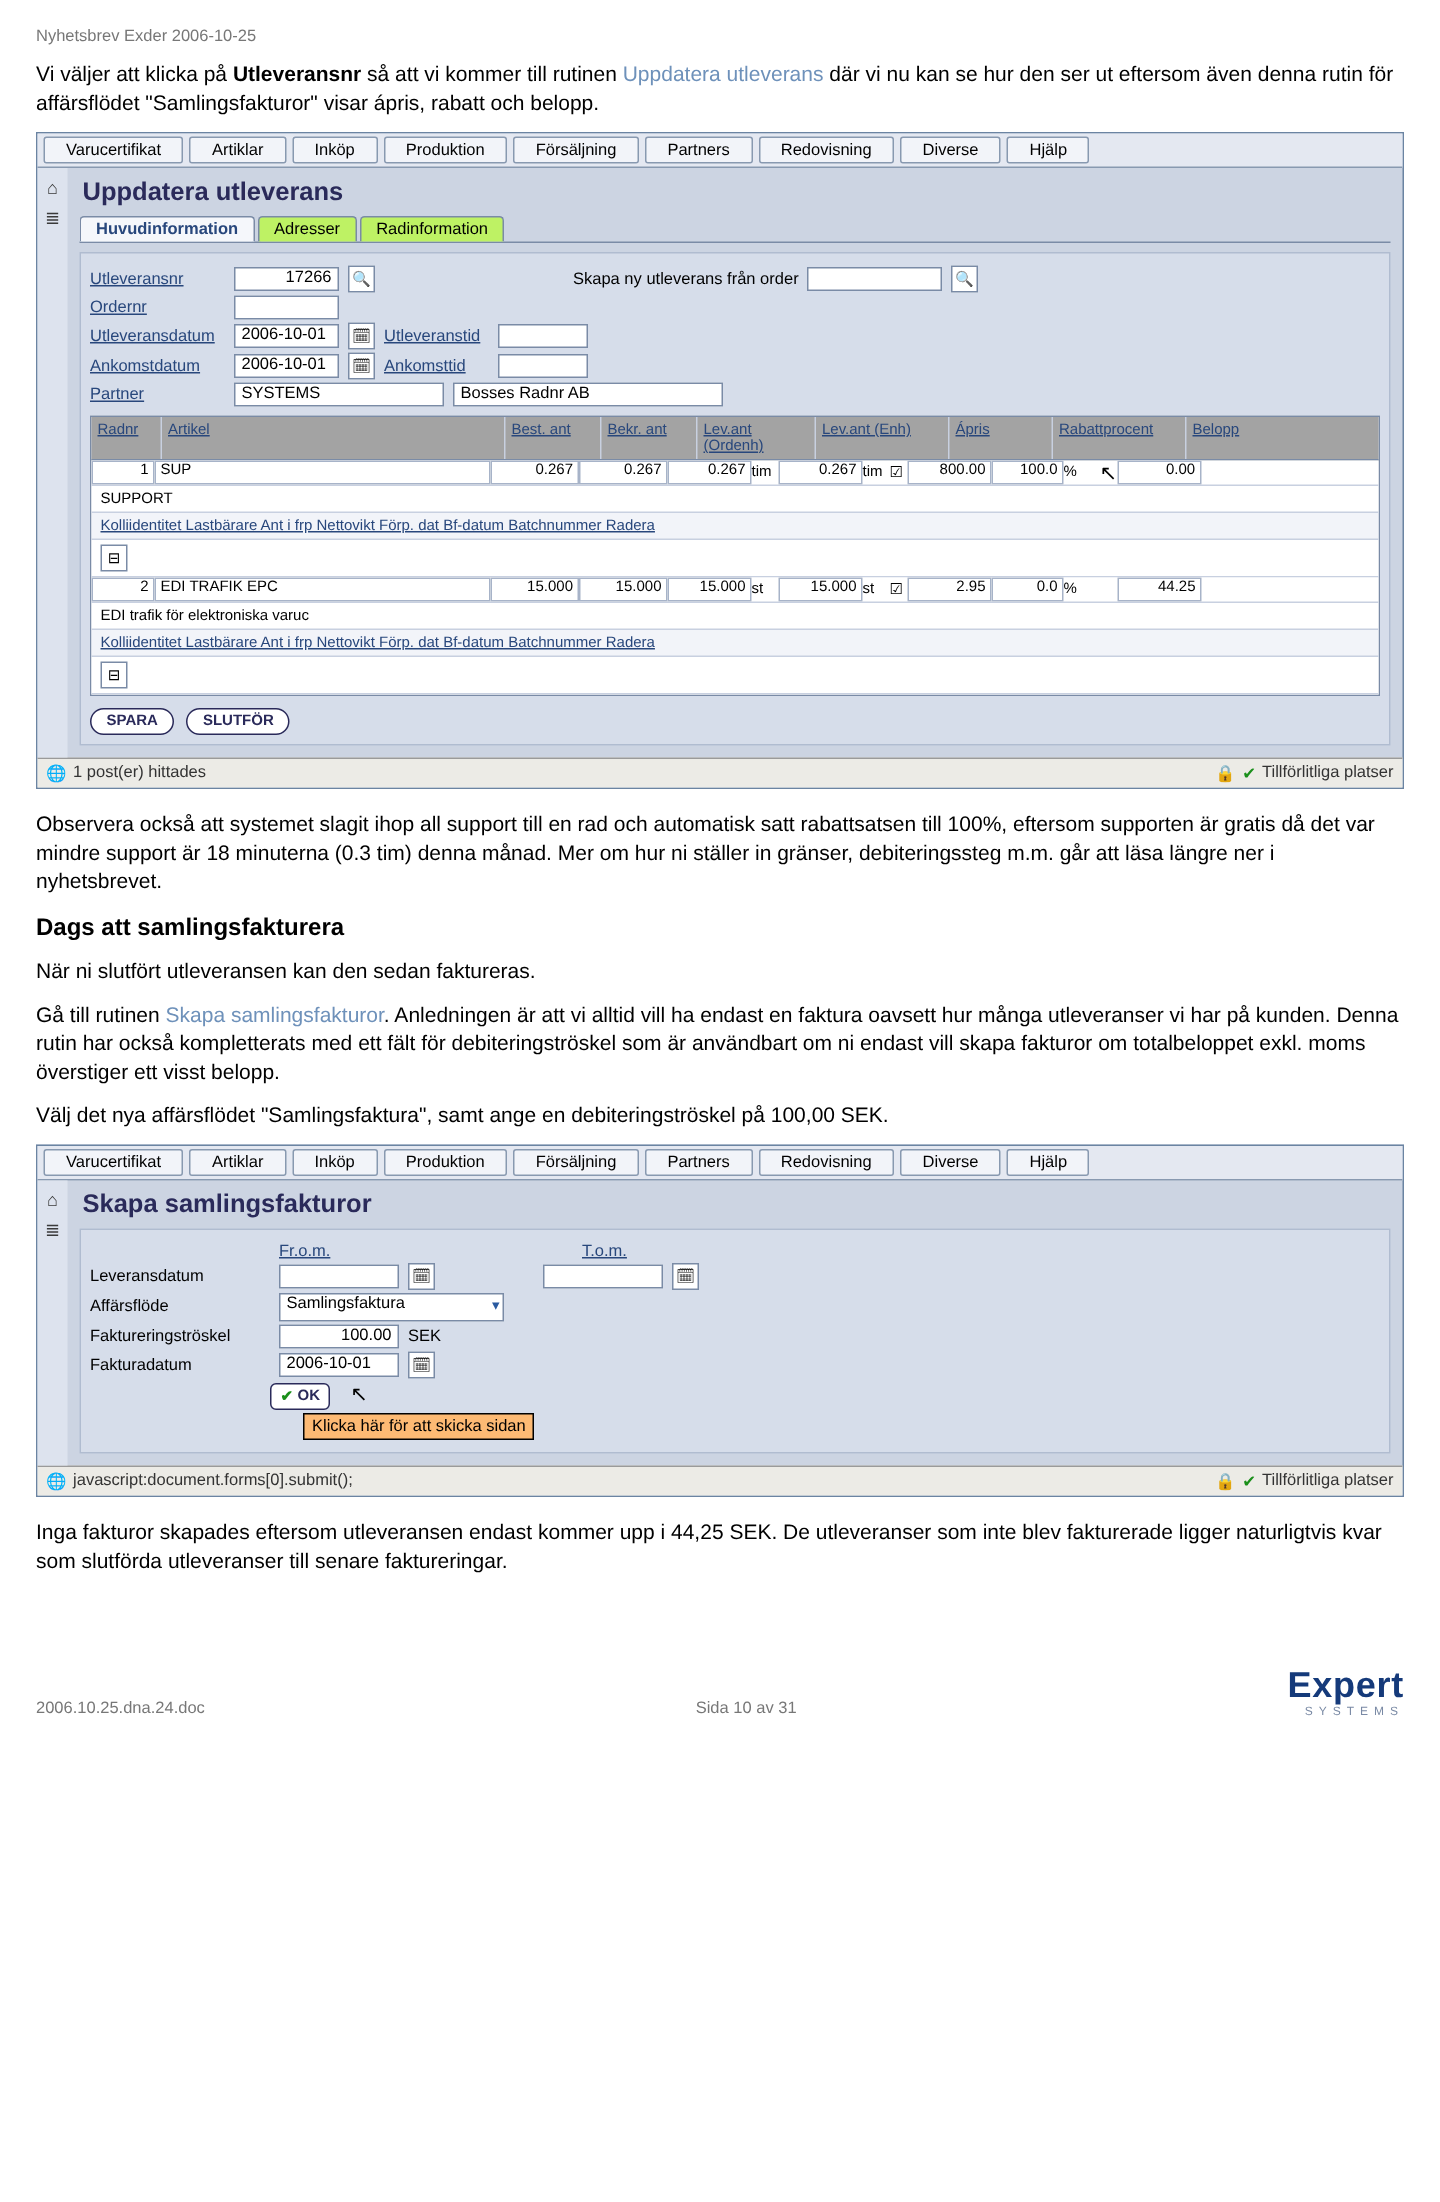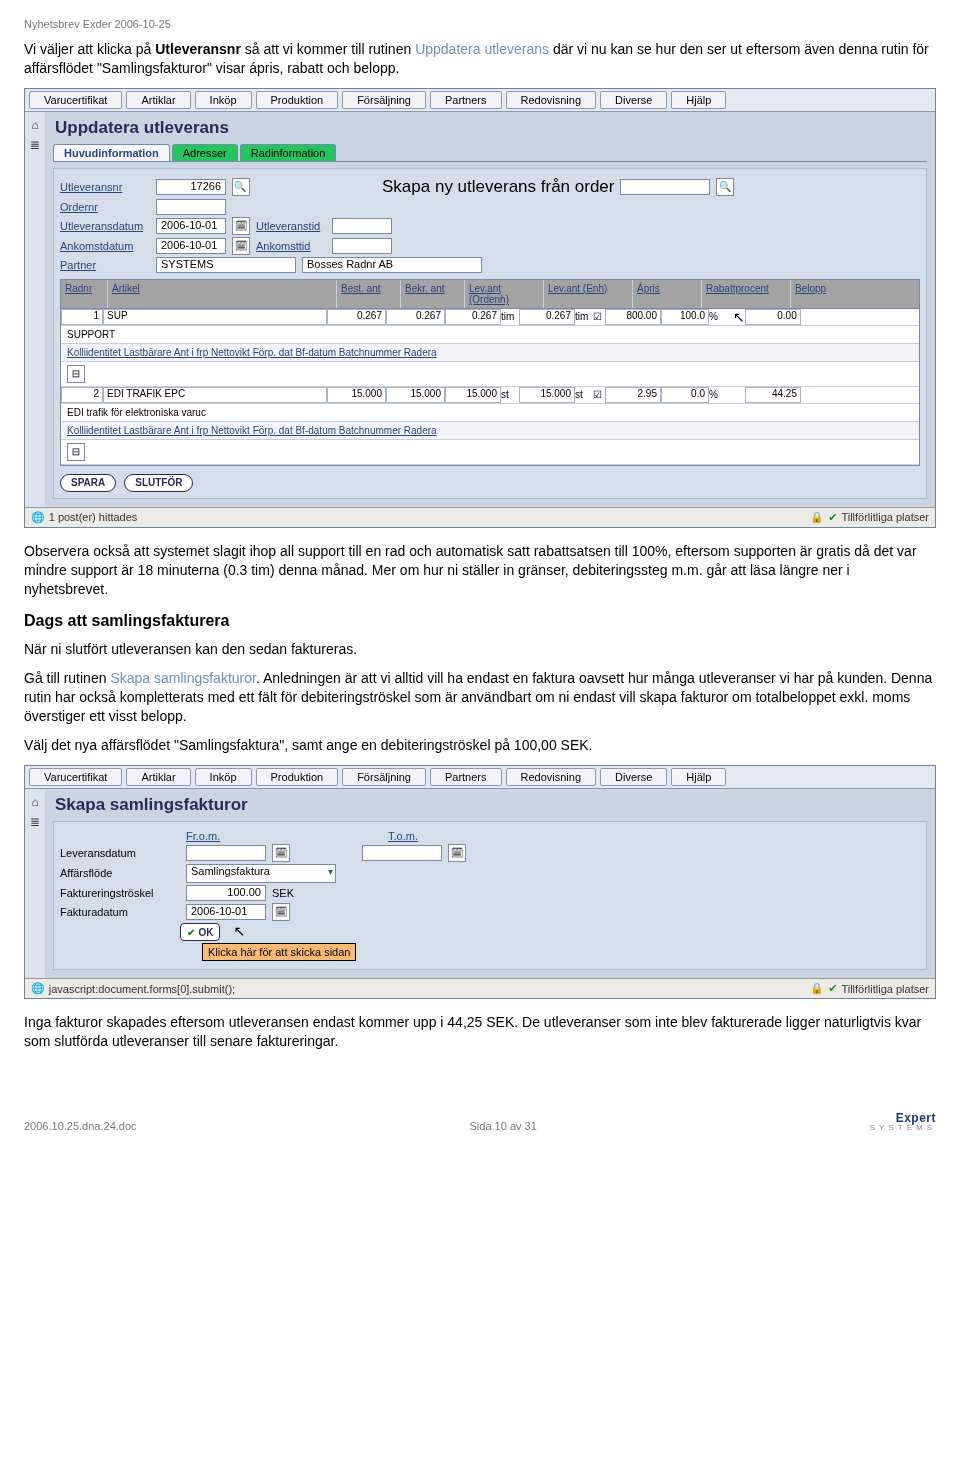--- a/index.html
+++ b/index.html
@@ -13,21 +13,21 @@
   
   .appwin{border:1px solid #6b84a2;background:#ccd4e2;font-size:11px;margin:6px 0 14px 0}
   .menurow{display:flex;gap:0;background:#e4e8f1;border-bottom:1px solid #8899b0;padding:2px 4px}
   .menurow .mitem{border:1px solid #8899b0;background:#f2f4f9;padding:2px 14px;margin-right:4px;border-radius:2px;font-size:11px;white-space:nowrap}
   .appbody{display:flex}
   .lefticons{width:20px;background:#dde3ee;display:flex;flex-direction:column;align-items:center;padding-top:6px;gap:6px}
   .ico-house,.ico-list{font-size:12px;color:#3a3a3a}
   .content{flex:1;padding:4px 8px 8px 8px}
   .title{font-size:17px;font-weight:bold;color:#2a2a5a;margin:2px 0 6px 2px}
   .toptabs{display:flex;gap:0;border-bottom:1px solid #7a8ba6;margin-bottom:6px}
-  .toptabs .tb{border:1px solid #7a8ba6;border-bottom:none;background:#22c55e;padding:2px 10px;font-size:11px;margin-right:2px;border-radius:3px 3px 0 0}
+  .toptabs .tb{border:1px solid #7a8ba6;border-bottom:none;background:#bef264;padding:2px 10px;font-size:11px;margin-right:2px;border-radius:3px 3px 0 0}
   .toptabs .tb.act{background:#f5f7fb;font-weight:bold;color:#28477c}
   .frm{background:#d6ddea;border:1px solid #b0bcd0;padding:6px}
   .row{display:flex;align-items:center;margin:2px 0;gap:6px}
   .lbl{width:90px;color:#28477c;font-size:11px;text-decoration:underline}
   .lbl2{width:70px;color:#28477c;font-size:11px;text-decoration:underline}
   .inp{background:#fff;border:1px solid #7a8ba6;height:16px;padding:0 4px;font-size:11px;box-sizing:border-box}
   .lu{width:16px;height:16px;border:1px solid #7a8ba6;background:#fff;font-size:10px;display:inline-flex;align-items:center;justify-content:center}
   .grid{background:#fff;border:1px solid #7a8ba6;margin-top:6px;font-size:10px}
   .ghdr{display:flex;background:#a3a3a3;border-bottom:1px solid #7a8ba6;color:#28477c}
   .gc{padding:3px 4px;border-right:1px solid #c8d0e0;text-decoration:underline}
@@ -39,21 +39,21 @@
   .obtn{border:1px solid #2a2a5a;background:#fff;border-radius:10px;padding:0 10px;font-size:10px;font-weight:bold;height:16px;display:inline-flex;align-items:center;color:#2a2a5a}
   .status{display:flex;justify-content:space-between;background:#ecebe6;border-top:1px solid #9a9a9a;padding:3px 6px;font-size:11px}
   .status .ie{display:flex;align-items:center;gap:4px;color:#333}
   .sel{background:#fff;border:1px solid #7a8ba6;height:17px;font-size:11px;padding:0 14px 0 4px;position:relative}
   .sel::after{content:"▾";position:absolute;right:2px;top:1px;font-size:10px;color:#2a5aa0}
   .okbtn{display:inline-flex;align-items:center;gap:3px;border:1px solid #2a2a5a;background:#fff;border-radius:4px;padding:0 6px;font-size:10px;font-weight:bold;height:16px;color:#2a2a5a}
   .tooltip{background:#fdba74;border:1px solid #000;font-size:11px;padding:2px 5px;display:inline-block;margin-top:2px;margin-left:22px}
   .cursor{font-size:14px;margin-left:10px}
   .footer{display:flex;justify-content:space-between;align-items:flex-end;padding:40px 24px 20px 24px;font-size:11px;color:#777}
   .logo{text-align:right}
-  .logo .ln1{color:#153a7a;font-weight:bold;font-size:12px;letter-spacing:.5px}
+  .logo .ln1{color:#153a7a;font-weight:bold;font-size:24px;letter-spacing:.5px}
   .logo .ln2{color:#7a8aa5;font-size:8px;letter-spacing:4px;margin-top:-2px}
 </style>
 </head>
 <body>
 
 <div class="page">
   <div class="hdr">Nyhetsbrev Exder 2006-10-25</div>
 
   <p>
     <span>Vi väljer att klicka på </span><span class="bold">Utleveransnr</span><span> så att vi kommer till rutinen </span><span class="linkish">Uppdatera utleverans</span><span> där vi nu kan se hur den ser ut eftersom även denna rutin för affärsflödet "Samlingsfakturor" visar ápris, rabatt och belopp.</span>
@@ -82,21 +82,21 @@
           <div class="tb act">Huvudinformation</div>
           <div class="tb">Adresser</div>
           <div class="tb">Radinformation</div>
         </div>
         <div class="frm">
           <div class="row">
             <span class="lbl">Utleveransnr</span>
             <span class="inp" style="width:70px;text-align:right">17266</span>
             <span class="lu">🔍</span>
             <span style="flex:0 0 120px"></span>
-            <span style="font-size:17px">Skapa ny utleverans från order</span>
+            <span style="font-size:11px">Skapa ny utleverans från order</span>
             <span class="inp" style="width:90px"></span>
             <span class="lu">🔍</span>
           </div>
           <div class="row">
             <span class="lbl">Ordernr</span>
             <span class="inp" style="width:70px"></span>
           </div>
           <div class="row">
             <span class="lbl">Utleveransdatum</span>
             <span class="inp" style="width:70px">2006-10-01</span>

